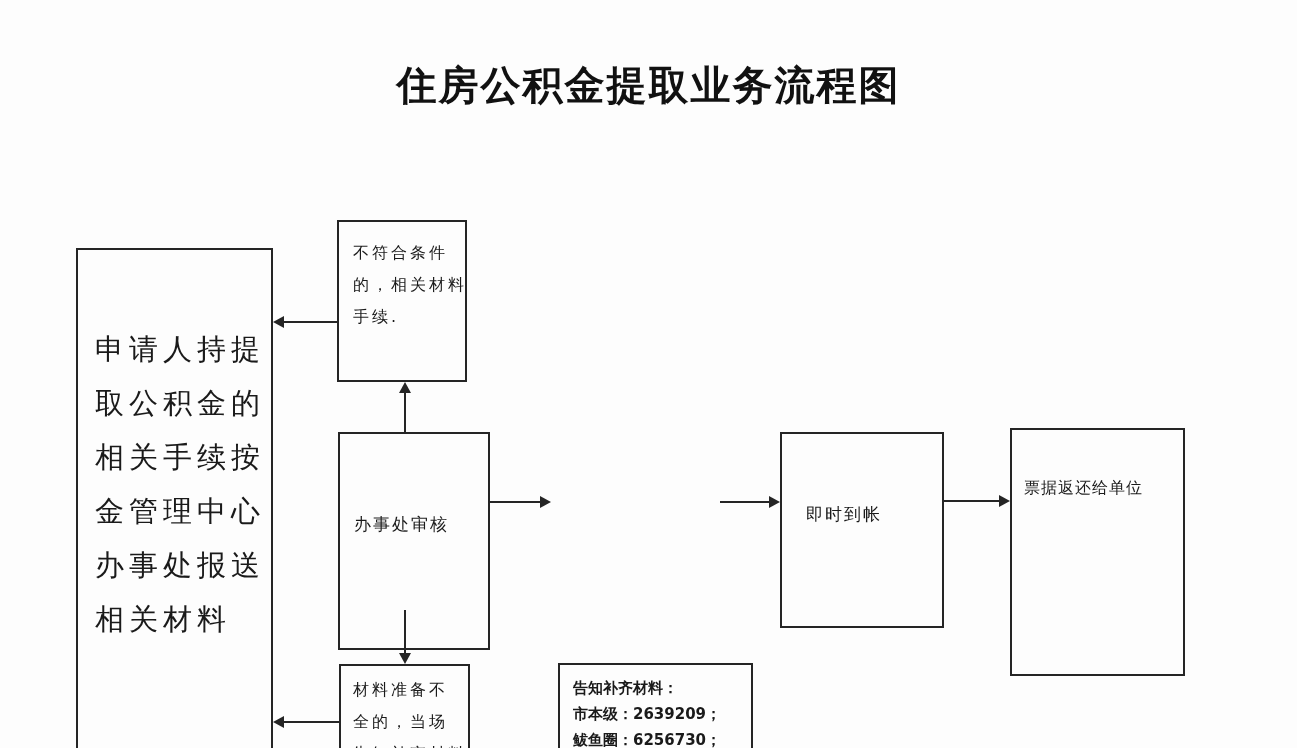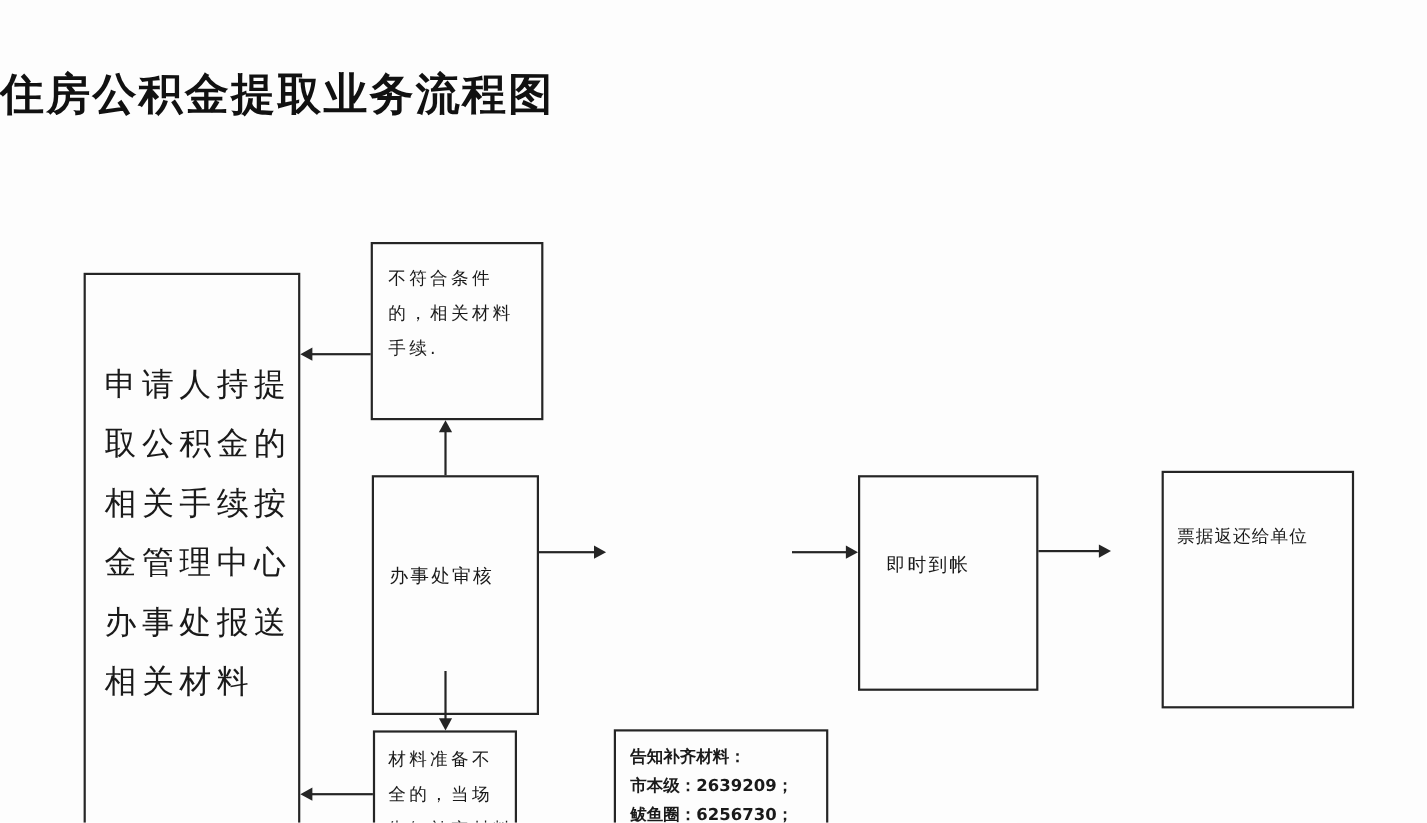--- a/index.html
+++ b/index.html
@@ -15,20 +15,21 @@
     background: #fdfdfd;
     overflow: hidden;
     color: #1a1a1a;
   }
   .title {
     position: absolute;
     left: 0;
     right: 0;
     top: 58px;
     margin: 0;
+    text-align: center;
     font-size: 40px;
     font-weight: bold;
     letter-spacing: 2px;
     color: #111;
   }
   .box {
     position: absolute;
     box-sizing: border-box;
     border: 2px solid #252525;
     background: #fdfdfd;
@@ -36,44 +37,43 @@
     line-height: 32px;
   }
   .box .ln { white-space: nowrap; }
 
   .applicant {
     left: 76px; top: 248px; width: 197px; height: 545px;
     padding: 72px 0 0 17px;
     font-size: 29px; line-height: 54px; letter-spacing: 5px;
   }
   .reject {
-    left: 337px; top: 220px; width: 157px; height: 162px;
+    left: 337px; top: 220px; width: 130px; height: 162px;
     padding: 15px 0 0 14px;
     letter-spacing: 3px;
   }
   .review {
     left: 338px; top: 432px; width: 152px; height: 218px;
     padding: 74px 0 0 14px;
     font-size: 17px; letter-spacing: 2px;
   }
   .bankcard {
     left: 551px; top: 432px; width: 169px; height: 196px;
     padding: 34px 0 0 13px;
     letter-spacing: 1px; line-height: 36px;
   }
   .instant {
     left: 780px; top: 432px; width: 164px; height: 196px;
     padding: 64px 0 0 24px;
     font-size: 17px; letter-spacing: 2px;
   }
   .receipt {
-    left: 1010px; top: 428px; width: 175px; height: 216px;
+    left: 1010px; top: 428px; width: 175px; height: 248px;
     padding: 42px 0 0 12px;
     letter-spacing: 1px;
-    margin-left: 46px;
   }
   .incomplete {
     left: 339px; top: 664px; width: 131px; height: 125px;
     padding: 8px 0 0 12px;
     letter-spacing: 3px;
   }
   .hotline {
     left: 558px; top: 663px; width: 195px; height: 100px;
     padding: 10px 0 0 13px;
     font-size: 15px; font-weight: bold; line-height: 26px; letter-spacing: 0px;

